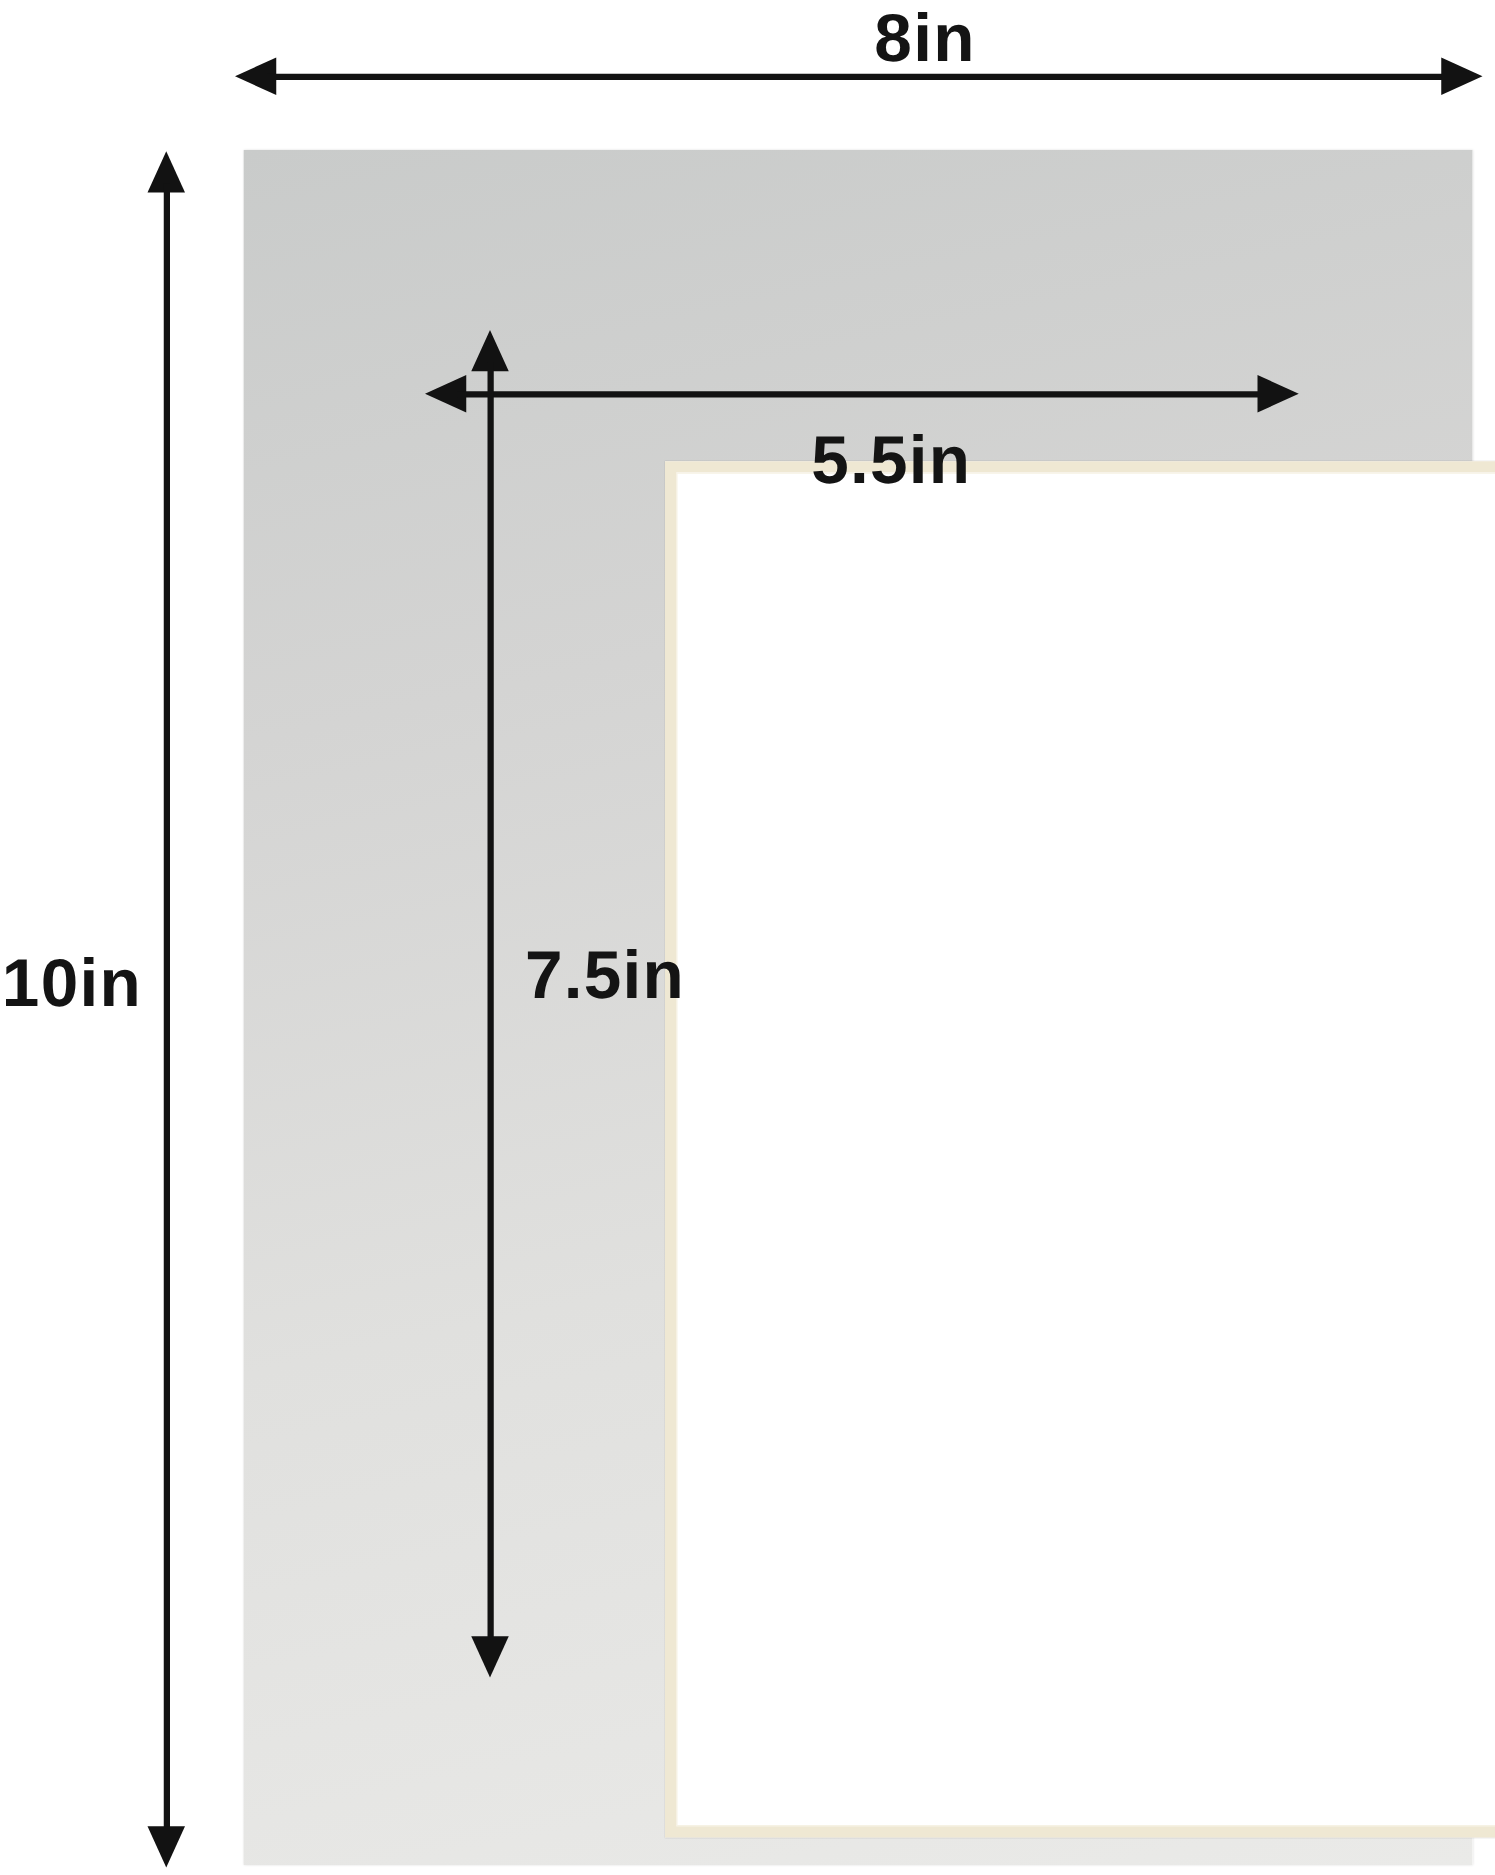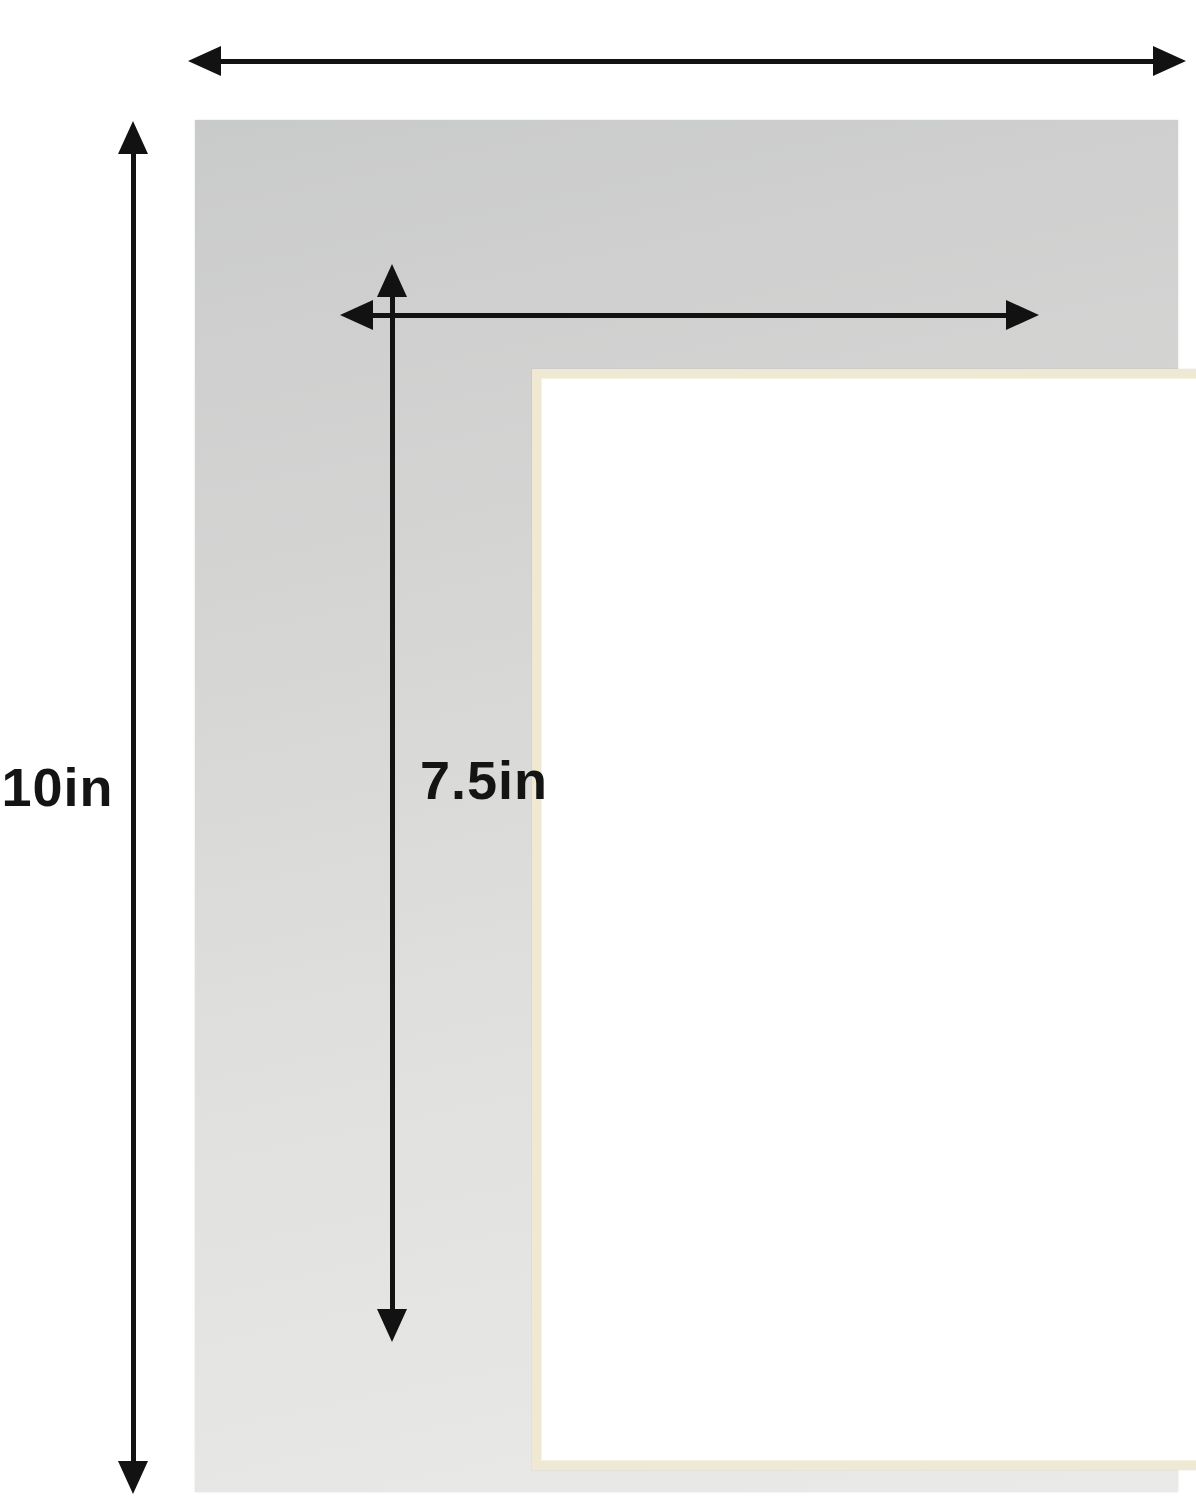--- a/index.html
+++ b/index.html
@@ -75,33 +75,35 @@
 </style>
 </head>
 <body>
 
 <div class="stage">
 
   <div class="mat">
     <div class="opening"></div>
   </div>
 
+  <div class="dim-label label-outer-w">8in</div>
   <div class="arrow arrow-h outer-w-arrow">
     <div class="head head-left"></div>
     <div class="shaft"></div>
     <div class="head head-right"></div>
   </div>
 
   <div class="dim-label label-outer-h">10in</div>
   <div class="arrow arrow-v outer-h-arrow">
     <div class="head head-top"></div>
     <div class="shaft"></div>
     <div class="head head-bottom"></div>
   </div>
 
+  <div class="dim-label label-open-w">5.5in</div>
   <div class="arrow arrow-h open-w-arrow">
     <div class="head head-left"></div>
     <div class="shaft"></div>
     <div class="head head-right"></div>
   </div>
 
   <div class="dim-label label-open-h">7.5in</div>
   <div class="arrow arrow-v open-h-arrow">
     <div class="head head-top"></div>
     <div class="shaft"></div>

